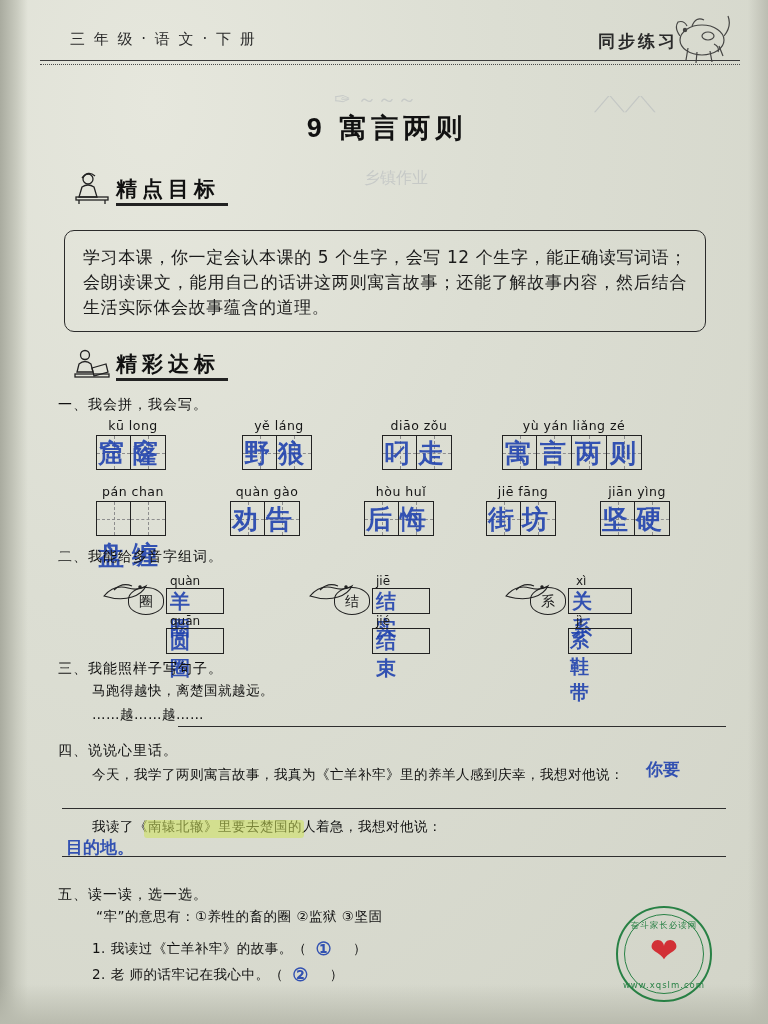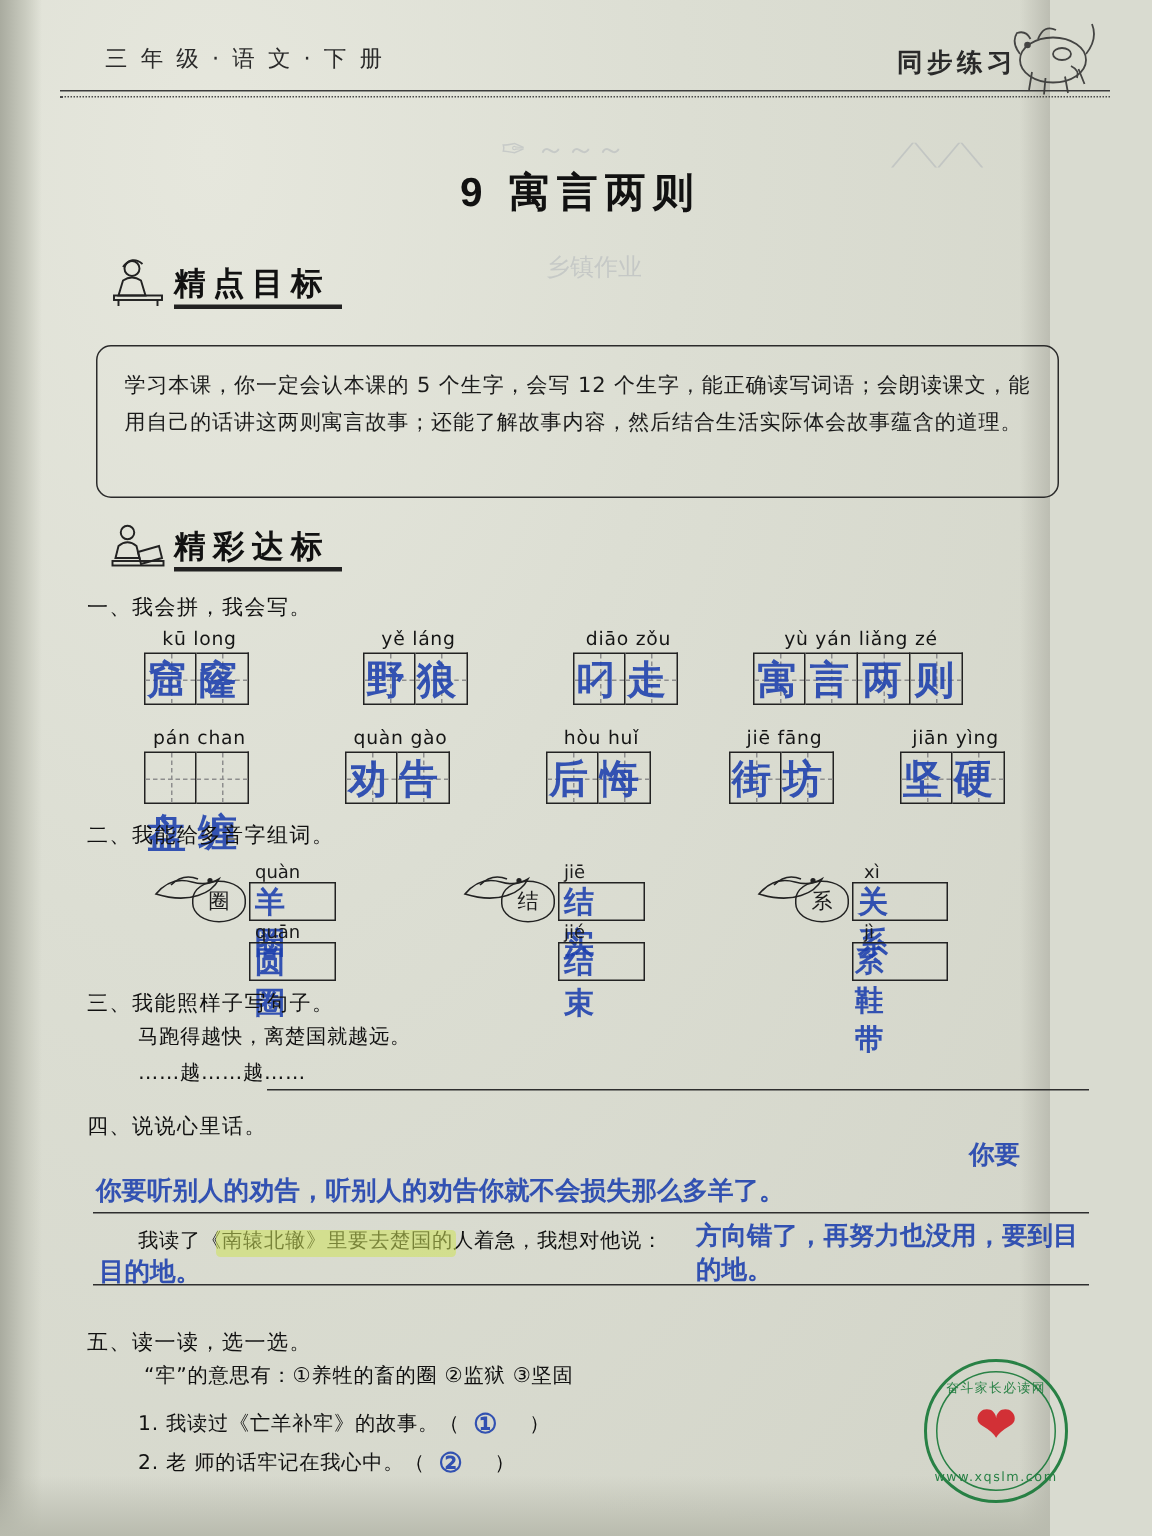--- a/index.html
+++ b/index.html
@@ -3,21 +3,21 @@
 <meta charset="utf-8">
 <style>
   html,body{margin:0;padding:0;}
   body{
     width:768px;height:1024px;overflow:hidden;
     background:#d9dbd0;
     font-family:"DejaVu Sans","Liberation Sans",sans-serif;
     color:#1b1b1b;
   }
   .page{
-    position:relative;width:700px;height:1024px;
+    position:relative;width:768px;height:1024px;
     background:
       radial-gradient(ellipse at 20% 10%, #e6e7dd 0%, #dcded3 40%, #d2d4c8 100%);
   }
   
   .shade-left{
     position:absolute;left:0;top:0;width:28px;height:100%;
     background:linear-gradient(90deg,#a9ab9f 0%,#c9cbbf 60%,rgba(210,212,200,0) 100%);
   }
   .shade-right{
     position:absolute;right:0;top:0;width:20px;height:100%;
@@ -71,21 +71,21 @@
   }
   .sec .uline{
     position:absolute;left:44px;top:28px;height:3px;background:#222;
   }
   
   .goalbox{
     position:absolute;left:30px;top:230px;width:640px;height:100px;
     border:1.5px solid #2b2b2b;border-radius:10px;
   }
   .goalbox p{
-    margin:0;padding:14px 18px 0 18px;font-size:14px;line-height:25px;
+    margin:0;padding:14px 18px 0 18px;font-size:17px;line-height:25px;
     text-align:justify;letter-spacing:.6px;
     font-family:"DejaVu Sans",sans-serif;
   }
   
   .q{
     position:absolute;left:24px;font-size:14px;letter-spacing:1px;color:#111;
   }
   .sub{
     position:absolute;font-size:13.5px;letter-spacing:.5px;color:#111;
   }
@@ -344,28 +344,27 @@
       <div class="sqbox" style="left:66px;top:58px;width:62px;height:24px;"></div>
       <div class="hw" style="left:68px;top:58px;font-size:19px;letter-spacing:2px;">系鞋带</div>
     </div>
 
     <div class="q" style="top:660px;">三、我能照样子写句子。</div>
     <div class="sub" style="left:58px;top:682px;">马跑得越快，离楚国就越远。</div>
     <div class="sub" style="left:58px;top:706px;">……越……越……</div>
     <div class="wline" style="left:144px;top:726px;width:548px;"></div>
 
     <div class="q" style="top:742px;">四、说说心里话。</div>
+    <div class="sub" style="left:58px;top:766px;">今天，我学了两则寓言故事，我真为《亡羊补牢》里的养羊人感到庆幸，我想对他说：</div>
     <div class="hw" style="left:612px;top:758px;font-size:17px;">你要</div>
     <div class="wline" style="left:28px;top:808px;width:664px;"></div>
-    <div class="hw" style="left:30px;top:782px;font-size:17px;width:660px;">你要听别人的劝告，听别人的劝告你就不会损失那么多羊了。</div>
 
     <div class="sub" style="left:58px;top:818px;">我读了《南辕北辙》里要去楚国的人着急，我想对他说：</div>
     <div class="hiliter" style="left:110px;top:820px;width:160px;height:18px;"></div>
     <div class="wline" style="left:28px;top:856px;width:664px;"></div>
-    <div class="hw" style="left:430px;top:812px;font-size:17px;width:262px;">方向错了，再努力也没用，要到目的地。</div>
     <div class="hw" style="left:32px;top:836px;font-size:17px;">目的地。</div>
 
     <div class="q" style="top:886px;">五、读一读，选一选。</div>
     <div class="sub" style="left:62px;top:908px;">“牢”的意思有：①养牲的畜的圈     ②监狱     ③坚固</div>
     <div class="sub" style="left:58px;top:936px;">
       <span>1. 我读过《亡羊补牢》的故事。（</span>
       <span class="hw" style="position:relative;left:4px;top:2px;font-size:18px;">①</span>
       <span style="margin-left:20px;">）</span>
     </div>
     <div class="sub" style="left:58px;top:962px;">

